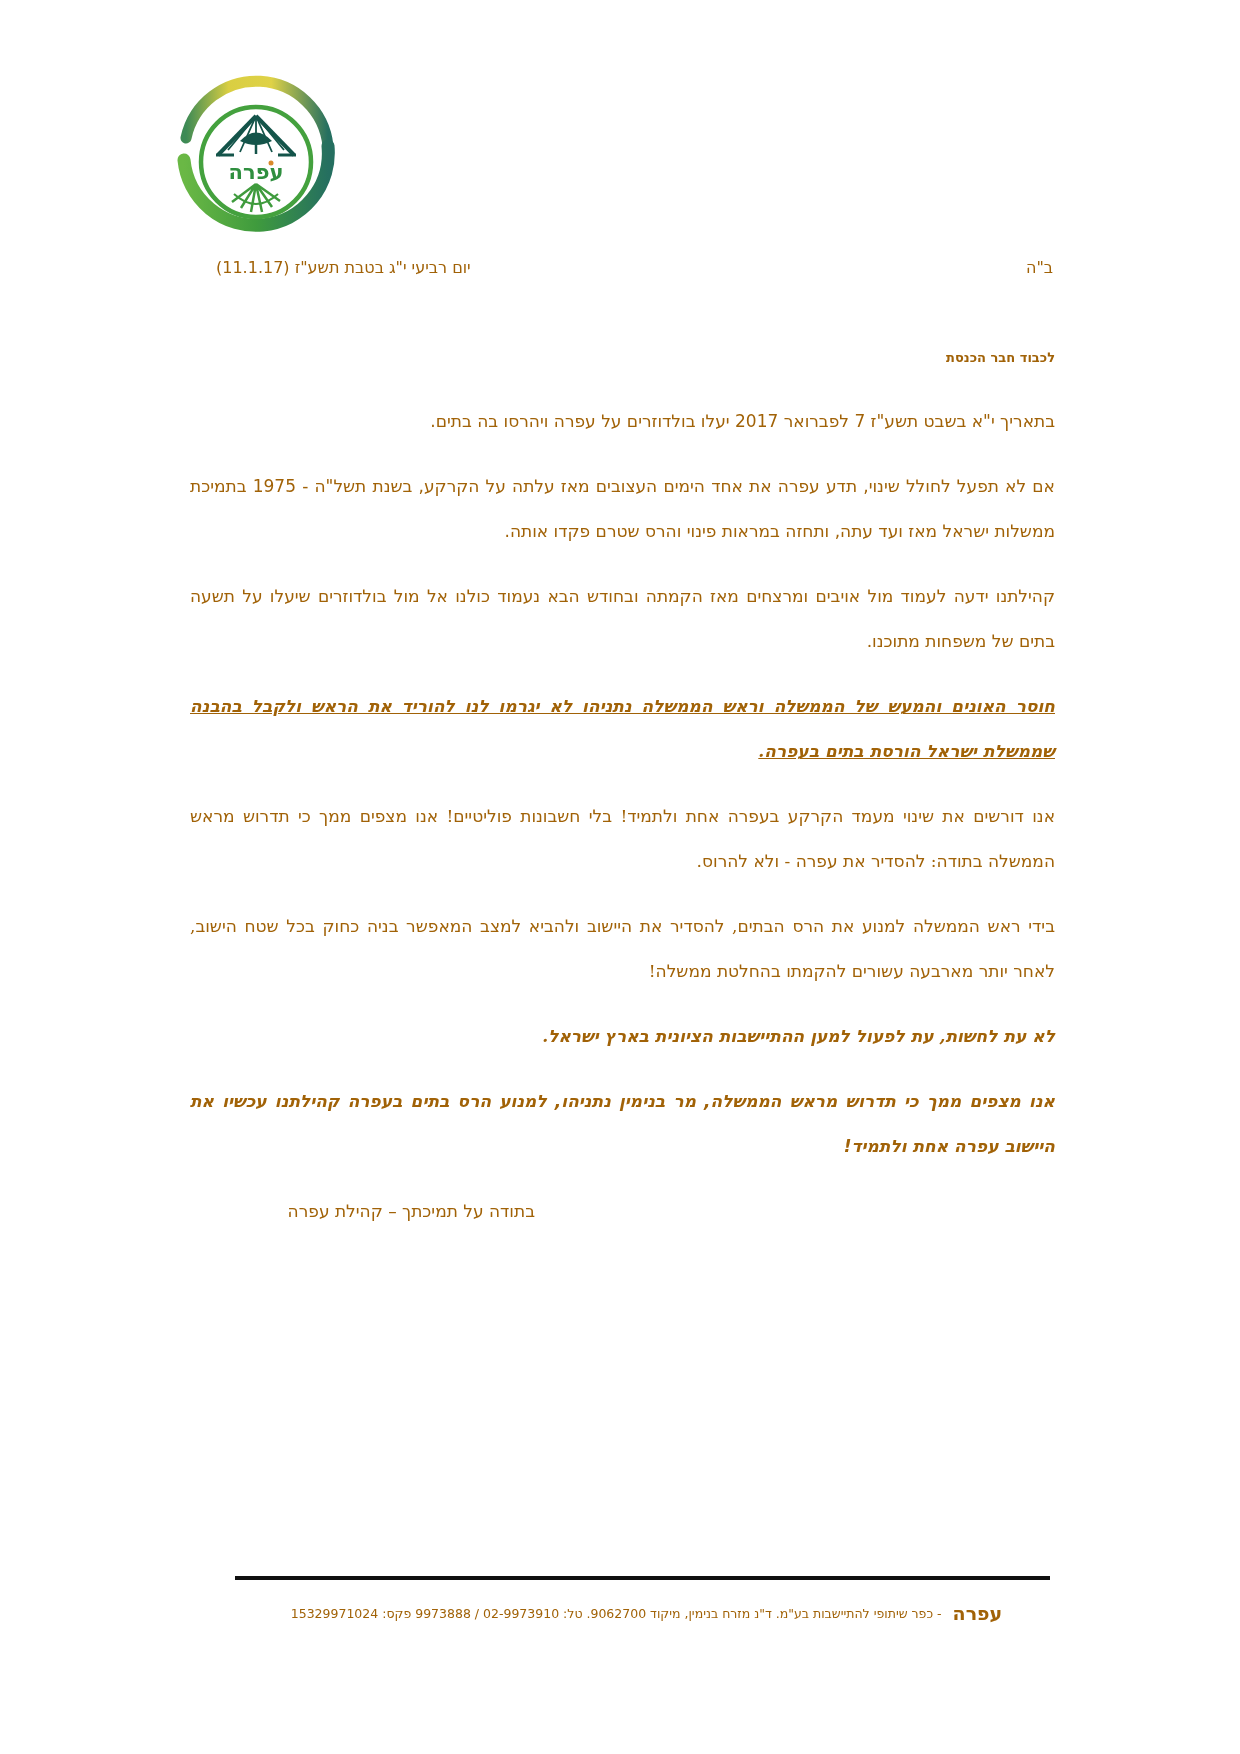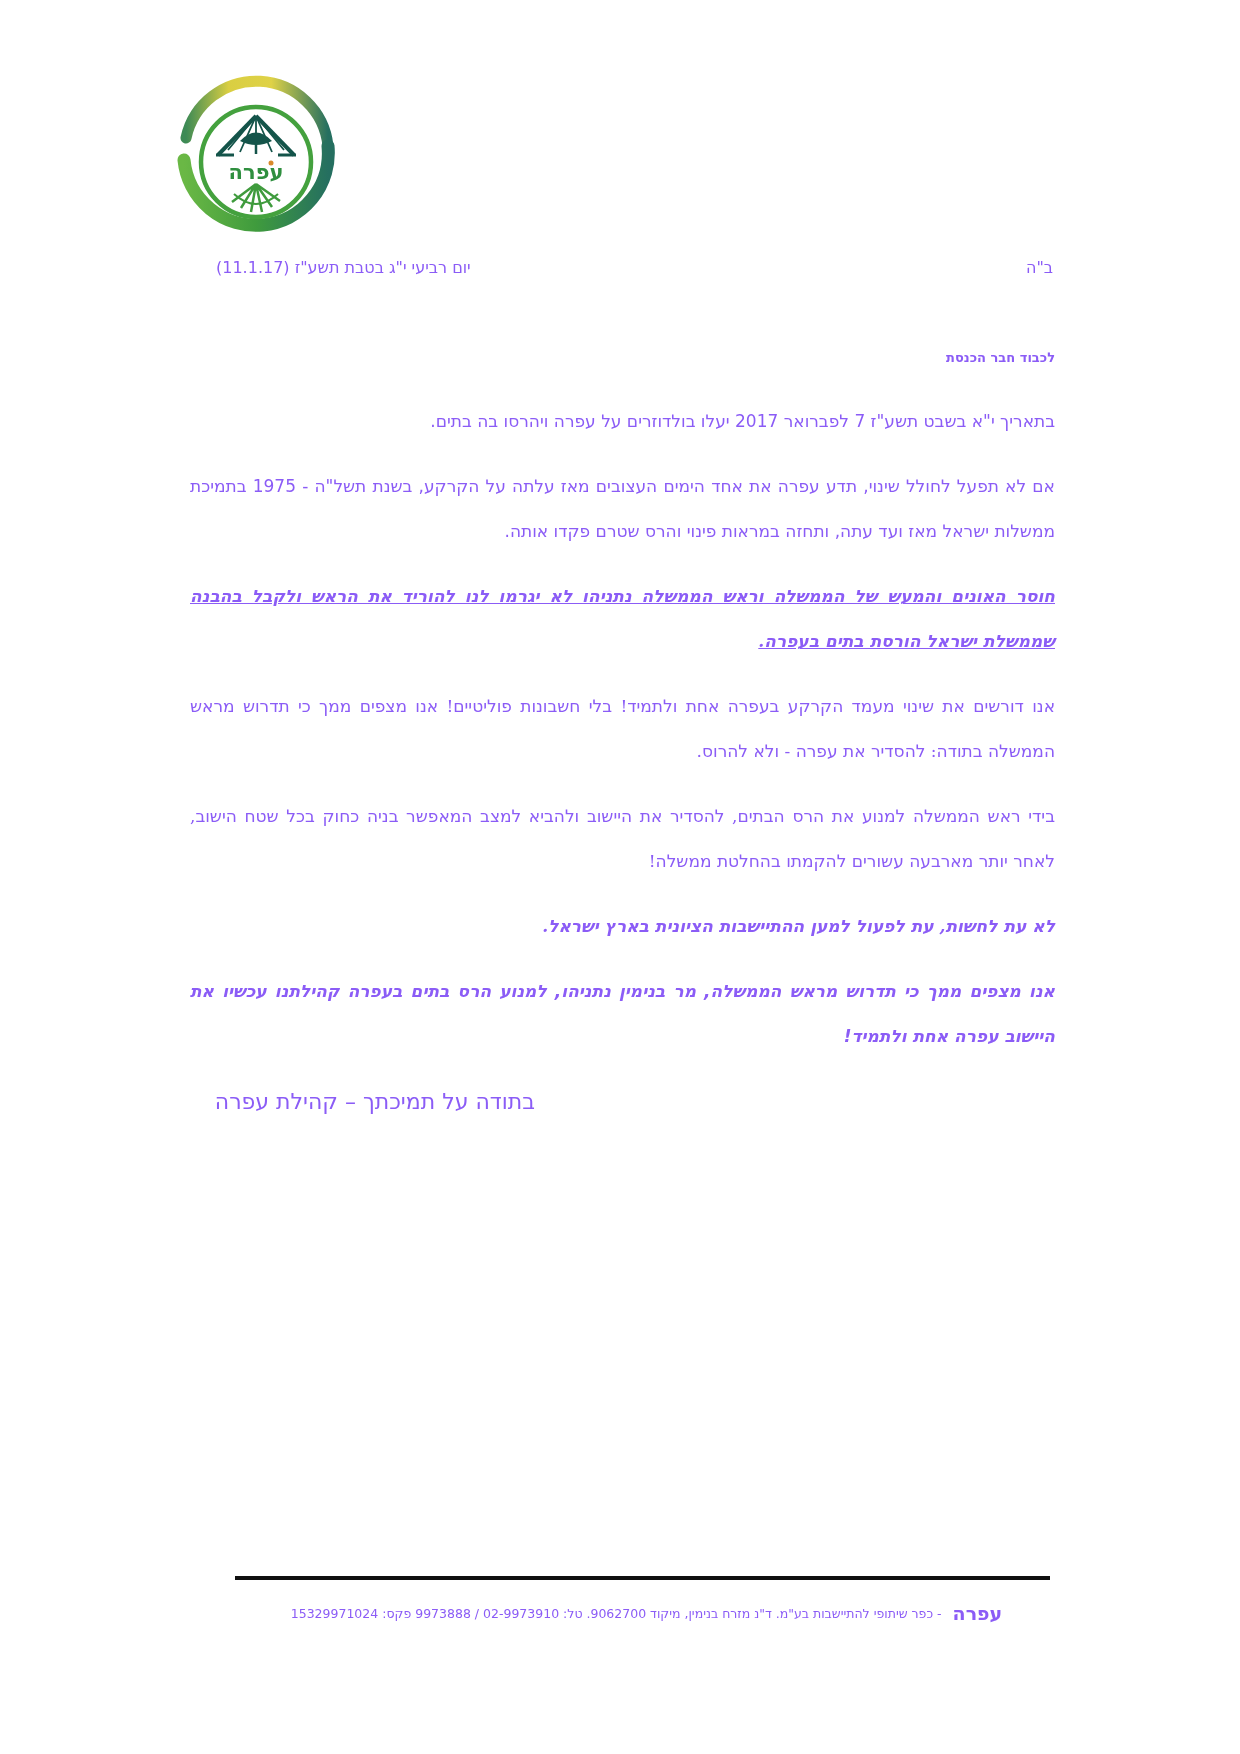--- a/index.html
+++ b/index.html
@@ -2,21 +2,21 @@
 <html lang="he" dir="rtl"><head>
 <meta charset="utf-8">
 <style>
   html,body { margin:0; padding:0; background:#ffffff; }
   .page {
     position:relative;
     width:1240px;
     height:1754px;
     background:#ffffff;
     font-family:"DejaVu Sans", sans-serif;
-    color:#8b5cf6;
+    color:#a16207;
     direction:rtl;
     overflow:hidden;
   }
 
   
   .logo {
     position:absolute;
     left:172px;
     top:62px;
     width:168px;
@@ -47,21 +47,21 @@
     text-align:justify;
   }
   p.serif {
     font-family:"DejaVu Serif","DejaVu Sans", serif;
   }
   p.bold { font-weight:bold;font-style:italic; }
   p.underlined { text-decoration:underline; }
   p.align-right { text-align:right; }
 
   .closing {
-    font-size:22px;
+    font-size:17px;
     line-height:45px;
     margin:0;
     text-align:right;
     padding-left:0;
     padding-right:520px;
     white-space:nowrap;
   }
 
   
   .footer-divider {
@@ -144,20 +144,21 @@
       <span class="bsd">ב"ה</span>
       <span class="date">יום רביעי י"ג בטבת תשע"ז (11.1.17)</span>
     </div>
 
     <div class="salutation">לכבוד חבר הכנסת</div>
 
     <p class="body">בתאריך י"א בשבט תשע"ז 7 לפברואר 2017 יעלו בולדוזרים על עפרה ויהרסו בה בתים.</p>
 
     <p class="body">אם לא תפעל לחולל שינוי, תדע עפרה את אחד הימים העצובים מאז עלתה על הקרקע, בשנת תשל"ה - 1975 בתמיכת ממשלות ישראל מאז ועד עתה, ותחזה במראות פינוי והרס שטרם פקדו אותה.</p>
 
+    <p class="body serif">קהילתנו ידעה לעמוד מול אויבים ומרצחים מאז הקמתה ובחודש הבא נעמוד כולנו אל מול בולדוזרים שיעלו על תשעה בתים של משפחות מתוכנו.</p>
 
     <p class="body serif bold underlined">חוסר האונים והמעש של הממשלה וראש הממשלה נתניהו לא יגרמו לנו להוריד את הראש ולקבל בהבנה שממשלת ישראל הורסת בתים בעפרה.</p>
 
     <p class="body serif">אנו דורשים את שינוי מעמד הקרקע בעפרה אחת ולתמיד! בלי חשבונות פוליטיים! אנו מצפים ממך כי תדרוש מראש הממשלה בתודה: להסדיר את עפרה - ולא להרוס.</p>
 
     <p class="body serif">בידי ראש הממשלה למנוע את הרס הבתים, להסדיר את היישוב ולהביא למצב המאפשר בניה כחוק בכל שטח הישוב, לאחר יותר מארבעה עשורים להקמתו בהחלטת ממשלה!</p>
 
 
     <p class="body serif bold align-right">לא עת לחשות, עת לפעול למען ההתיישבות הציונית בארץ ישראל.</p>
 

